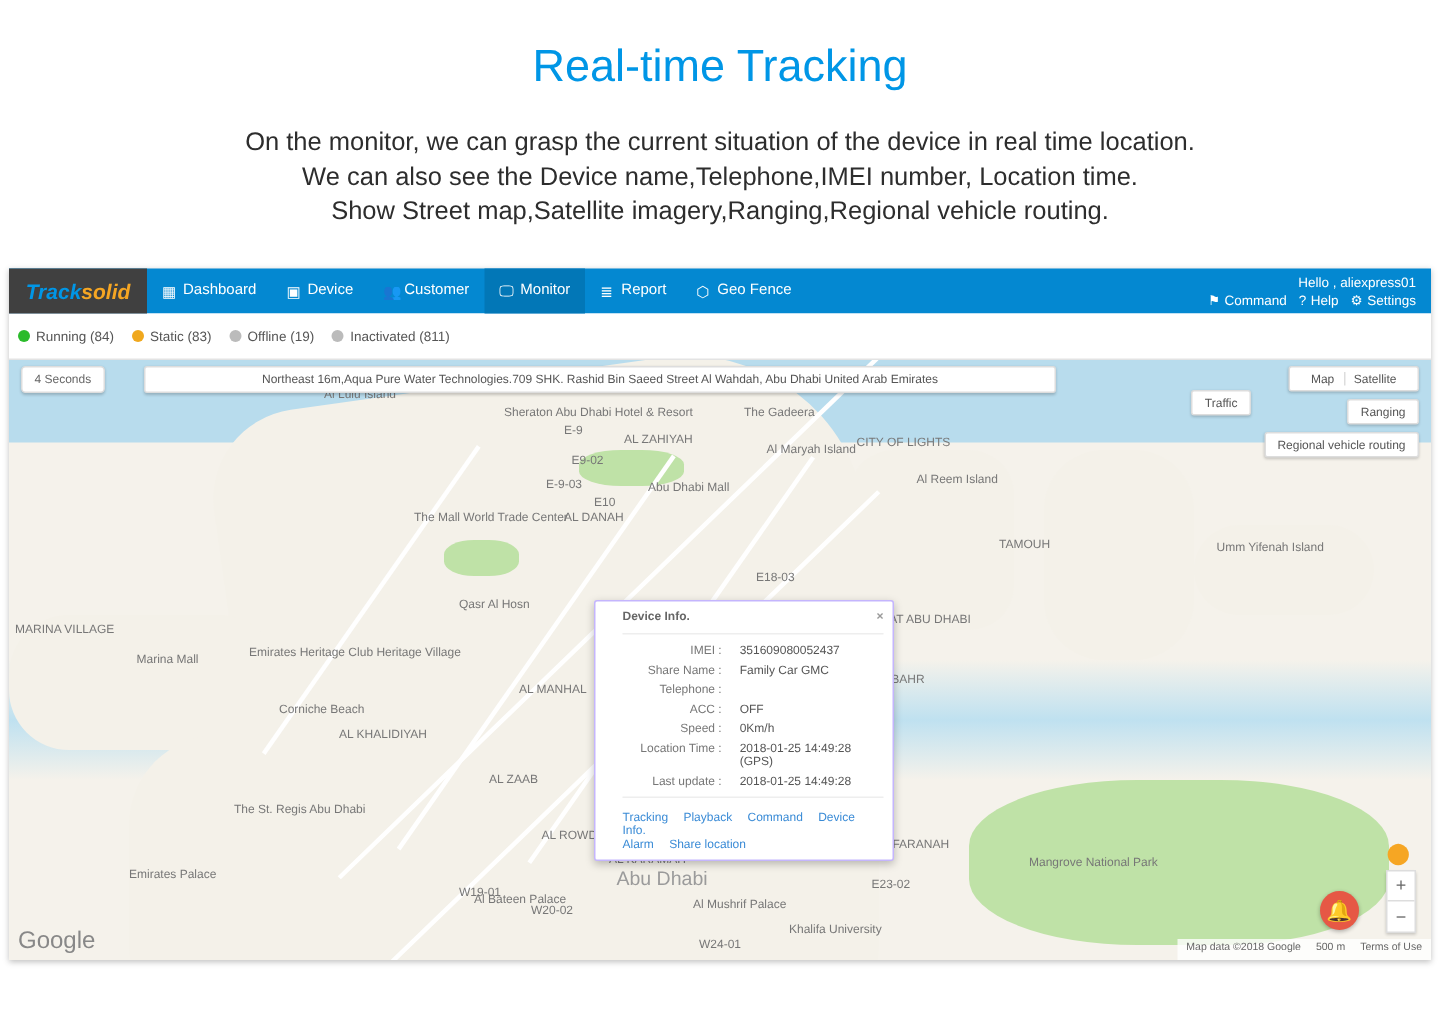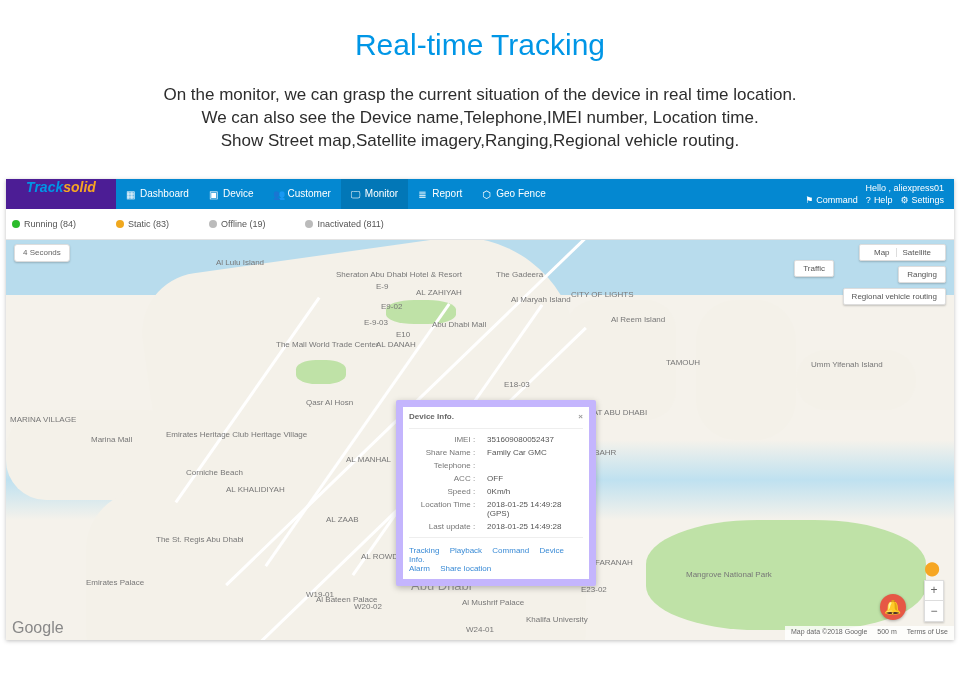--- a/index.html
+++ b/index.html
@@ -2,32 +2,32 @@
 <html><head>
 <meta charset="utf-8">
 <style>
   * { box-sizing: border-box; margin: 0; padding: 0; }
   body { font-family: Arial, Helvetica, sans-serif; background: #fff; width: 960px; height: 684px; overflow: hidden; }
   .hero { text-align: center; padding: 28px 60px 18px; }
   .hero h1 { color: #0096e6; font-size: 30px; font-weight: 500; margin-bottom: 22px; }
   .hero p { color: #2d2d2d; font-size: 17px; line-height: 1.35; }
   .app-shell { margin: 8px 6px 0; box-shadow: 0 1px 4px rgba(0,0,0,.25); position: relative; }
   .topnav { background: #0488d1; color: #fff; display: flex; align-items: center; height: 30px; font-size: 10px; }
-  .logo { background: #4c1d95; height: 30px; width: 110px; display: flex; align-items: flex-start; justify-content: center; font-weight: bold; }
+  .logo { background: #404040; height: 30px; width: 92px; display: flex; align-items: center; justify-content: center; font-weight: bold; }
   .logo-text { font-style: italic; font-size: 14px; }
   .nav-items { display: flex; height: 100%; }
   .nav-item { display: flex; align-items: center; padding: 0 10px; gap: 4px; cursor: pointer; }
   .nav-item.active { background: #0277b7; }
   .nav-item .ico { width: 10px; height: 10px; display: inline-block; }
   .topnav-right { margin-left: auto; display: flex; align-items: center; gap: 10px; padding-right: 10px; }
   .topnav-right .greet { font-size: 9px; margin-bottom: 2px; text-align: right; }
   .topnav-right .links { display: flex; gap: 8px; font-size: 9px; }
   .topnav-right .links span { display: flex; align-items: center; gap: 3px; cursor: pointer; }
 
-  .statusbar { background: #fff; height: 24px; display: flex; align-items: center; border-bottom: 1px solid #e3e3e3; font-size: 9px; color: #555; padding: 15px 6px; gap: 28px; }
+  .statusbar { background: #fff; height: 24px; display: flex; align-items: center; border-bottom: 1px solid #e3e3e3; font-size: 9px; color: #555; padding: 15px 6px; }
   .status-chip { display: flex; align-items: center; gap: 4px; margin-right: 12px; }
   .dot { width: 8px; height: 8px; border-radius: 50%; display: inline-block; }
   .statusbar .right { margin-left: auto; display: flex; align-items: center; gap: 8px; }
   .chk { display: flex; align-items: center; gap: 3px; }
   .chk input { width: 10px; height: 10px; }
   .sel { border: 1px solid #ccc; border-radius: 2px; padding: 1px 12px 1px 4px; background: #fff; font-size: 9px; position: relative; cursor: pointer; }
   .sel::after { content: '▾'; font-size: 7px; color: #888; position: absolute; right: 3px; top: 2px; }
   .link-btn { color: #3a8bd6; cursor: pointer; }
 
   .map-wrap { position: relative; height: 400px; overflow: hidden; }
@@ -41,21 +41,21 @@
   .addr-bar { position: absolute; top: 4px; left: 90px; right: 250px; height: 18px; background: #fff; border: 1px solid #ddd; border-radius: 2px; font-size: 8px; color: #555; display: flex; align-items: center; justify-content: center; padding: 0 6px; box-shadow: 0 1px 2px rgba(0,0,0,.2); }
   .seconds-pill { position: absolute; top: 4px; left: 8px; height: 18px; background: #fff; border: 1px solid #ddd; border-radius: 3px; font-size: 8px; color: #666; display: flex; align-items: center; padding: 0 8px; box-shadow: 0 1px 2px rgba(0,0,0,.2); }
 
   .map-ctrl-box { position: absolute; background: #fff; border: 1px solid #ddd; border-radius: 2px; font-size: 8px; color: #555; padding: 3px 8px; box-shadow: 0 1px 2px rgba(0,0,0,.2); cursor: pointer; }
   .map-type { top: 4px; right: 8px; display: flex; gap: 0; }
   .map-type span { padding: 0 6px; }
   .traffic { top: 20px; right: 120px; }
   .ranging { top: 26px; right: 8px; }
   .routing { top: 48px; right: 8px; }
 
-  .popup { position: absolute; left: 390px; top: 160px; width: 200px; background: #fff; border: 7px solid #c4b5fd; border-radius: 2px; box-shadow: 0 2px 6px rgba(0,0,0,.25); font-size: 8px; }
+  .popup { position: absolute; left: 390px; top: 160px; width: 200px; background: #fff; border: 1px solid #c4b5fd; border-radius: 2px; box-shadow: 0 2px 6px rgba(0,0,0,.25); font-size: 8px; padding-left: 12px; }
   .popup-head { display: flex; justify-content: space-between; align-items: center; padding: 5px 6px 3px; color: #666; font-weight: bold; }
   .popup-close { cursor: pointer; color: #999; }
   .popup table { width: 100%; border-collapse: collapse; }
   .popup td { padding: 2px 6px; color: #777; vertical-align: top; }
   .popup td:first-child { text-align: right; width: 42%; color: #777; }
   .popup td:last-child { color: #555; }
   .popup hr { border: 0; border-top: 1px solid #eee; margin: 4px 6px; }
   .popup-links { padding: 4px 6px 6px; color: #3a8bd6; }
   .popup-links span { margin-right: 8px; cursor: pointer; }
 
@@ -213,20 +213,21 @@
       <div class="place-label" style="left:520px;top:258px">E20</div>
       <div class="place-label" style="left:348px;top:362px">W20-02</div>
       <div class="place-label" style="left:460px;top:385px">W24-01</div>
       <div class="place-label" style="left:555px;top:280px">E22</div>
       <div class="place-label" style="left:575px;top:345px">E23-02</div>
 
       <div class="place-label" style="left:405px;top:338px;font-size:13px;color:#9b9b9b">Abu Dhabi</div>
     </div>
 
     <div class="seconds-pill">4 Seconds</div>
+    <div class="addr-bar">Northeast 16m,Aqua Pure Water Technologies.709 SHK. Rashid Bin Saeed Street Al Wahdah, Abu Dhabi United Arab Emirates</div>
     <div class="map-ctrl-box traffic">Traffic</div>
     <div class="map-ctrl-box map-type" style="position:absolute">
       <span>Map</span>
       <span style="border-left:1px solid #ddd">Satellite</span>
     </div>
     <div class="map-ctrl-box ranging">Ranging</div>
     <div class="map-ctrl-box routing">Regional vehicle routing</div>
 
     <div class="marker"></div>
 

